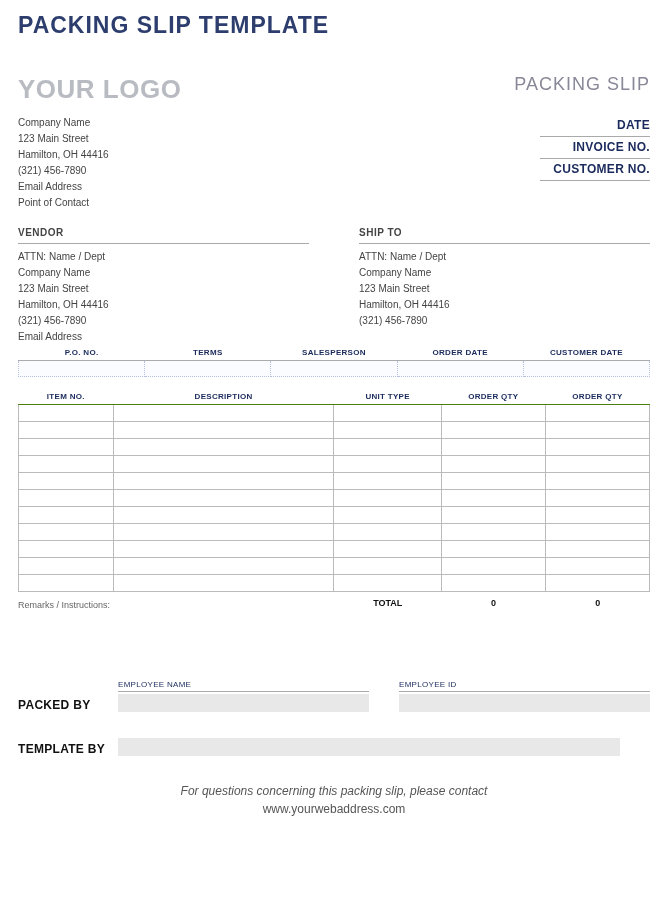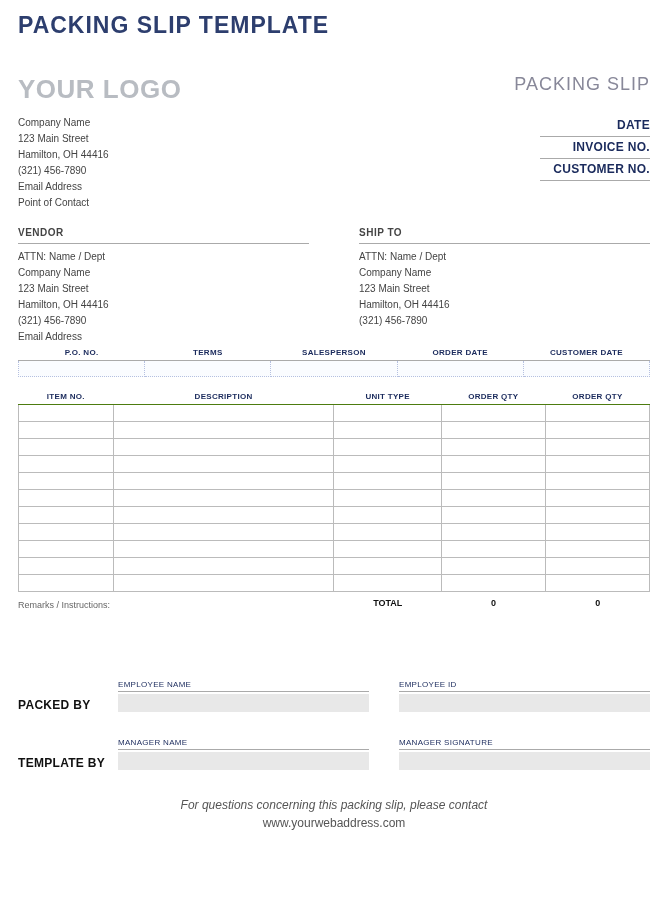--- a/index.html
+++ b/index.html
@@ -369,25 +369,20 @@
       <div class="sign-field"></div>
     </div>
     <div class="sign-group" style="margin-right:0">
       <div class="sign-head">EMPLOYEE ID</div>
       <div class="sign-field"></div>
     </div>
   </div>
   <div class="sign-row">
     <div class="sign-label">TEMPLATE BY</div>
     <div class="sign-group">
-      <div class="sign-head">MANAGER NAME</div>
-      <div class="sign-field"></div>
-    </div>
-    <div class="sign-group" style="margin-right:0">
-      <div class="sign-head">MANAGER SIGNATURE</div>
       <div class="sign-field"></div>
     </div>
   </div>
 </div>
 
 <div class="footer">
   <div class="q">For questions concerning this packing slip, please contact</div>
   <div>www.yourwebaddress.com</div>
 </div>
 

